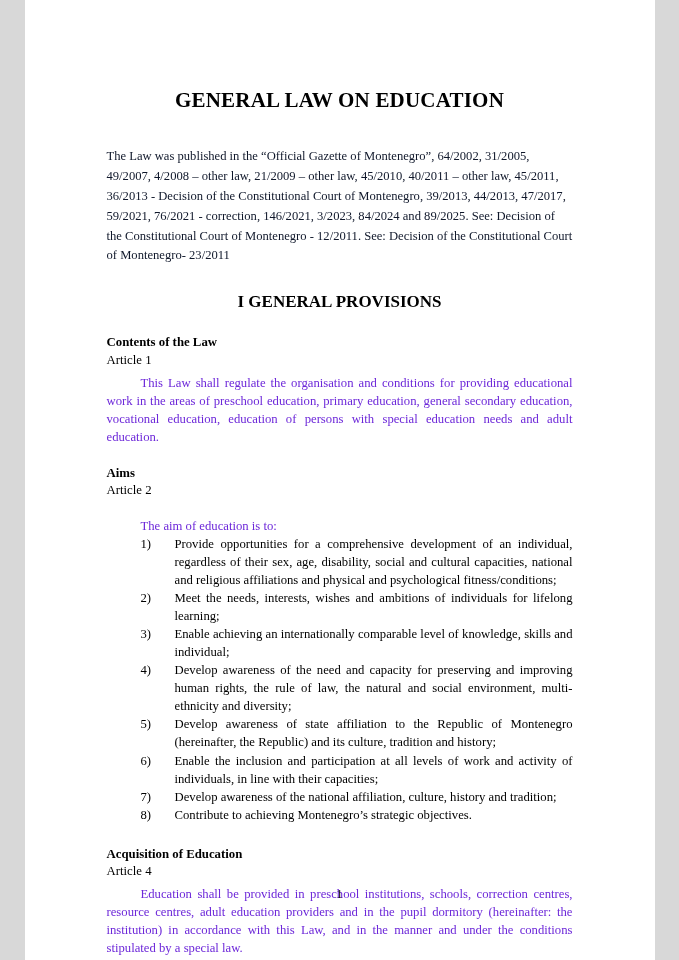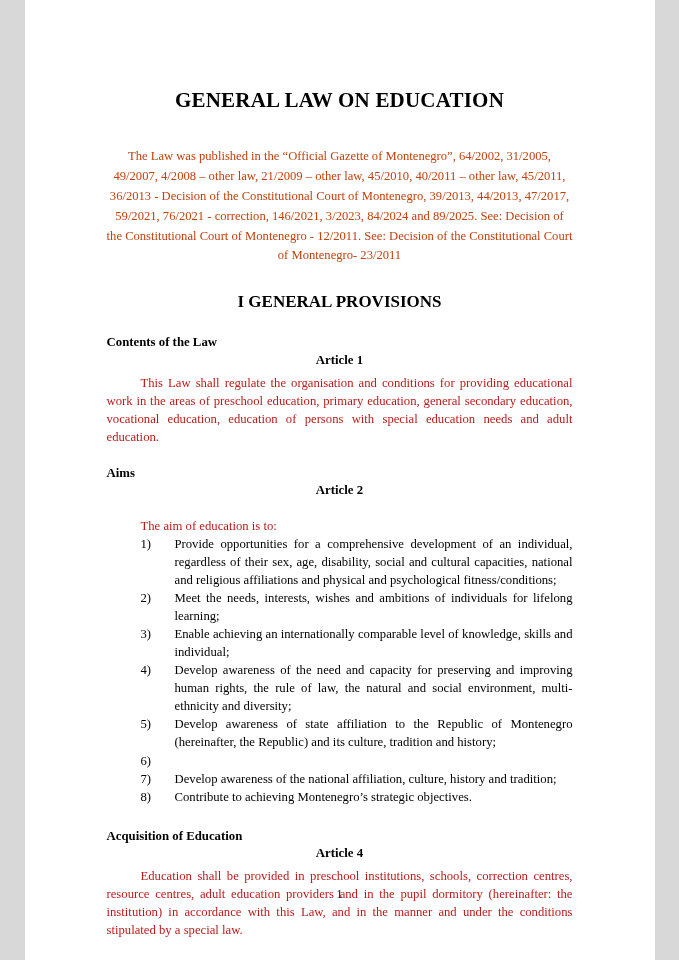--- a/index.html
+++ b/index.html
@@ -22,52 +22,51 @@
   }
   .doc-title {
     text-align: center;
     font-size: 21px;
     font-weight: bold;
     letter-spacing: 0.2px;
     margin: 0 0 34px 0;
     color: #000;
   }
   .pub-note {
-    text-align: center;
     font-size: 12.6px;
     line-height: 1.58;
-    color: #c2410c;
+    color: #0f172a;
     margin: 0 0 26px 0;
   }
   .section-heading {
     text-align: center;
     font-weight: bold;
     font-size: 17px;
     margin: 0 0 22px 0;
   }
   .sub-heading {
     text-align: left;
     font-weight: bold;
     font-size: 12.8px;
     margin: 0;
     line-height: 1.38;
   }
   .article-label {
-    text-align: center;
-    font-weight: bold;
+    text-align: left;
+    font-weight: normal;
     font-size: 12.8px;
     margin: 0 0 4px 0;
     line-height: 1.38;
   }
   p.body-text {
     text-align: justify;
     font-size: 12.7px;
     line-height: 1.42;
     margin: 0;
-    color: #b91c1c;
+    color: #6d28d9;
   }
   p.indent {
     text-indent: 34px;
   }
   .spacer-sm { height: 13px; }
   .spacer-md { height: 19px; }
   .spacer-lg { height: 22px; }
   .num-item {
     display: flex;
     font-size: 12.7px;
@@ -136,20 +135,21 @@
     <div class="num-item">
       <span class="num">4)</span>
       <span class="txt">Develop awareness of the need and capacity for preserving and improving human rights, the rule of law, the natural and social environment, multi-ethnicity and diversity;</span>
     </div>
     <div class="num-item">
       <span class="num">5)</span>
       <span class="txt">Develop awareness of state affiliation to the Republic of Montenegro (hereinafter, the Republic) and its culture, tradition and history;</span>
     </div>
     <div class="num-item">
       <span class="num">6)</span>
+      <span class="txt">Enable the inclusion and participation at all levels of work and activity of individuals, in line with their capacities;</span>
     </div>
     <div class="num-item">
       <span class="num">7)</span>
       <span class="txt">Develop awareness of the national affiliation, culture, history and tradition;</span>
     </div>
     <div class="num-item">
       <span class="num">8)</span>
       <span class="txt">Contribute to achieving Montenegro’s strategic objectives.</span>
     </div>
   </div>

